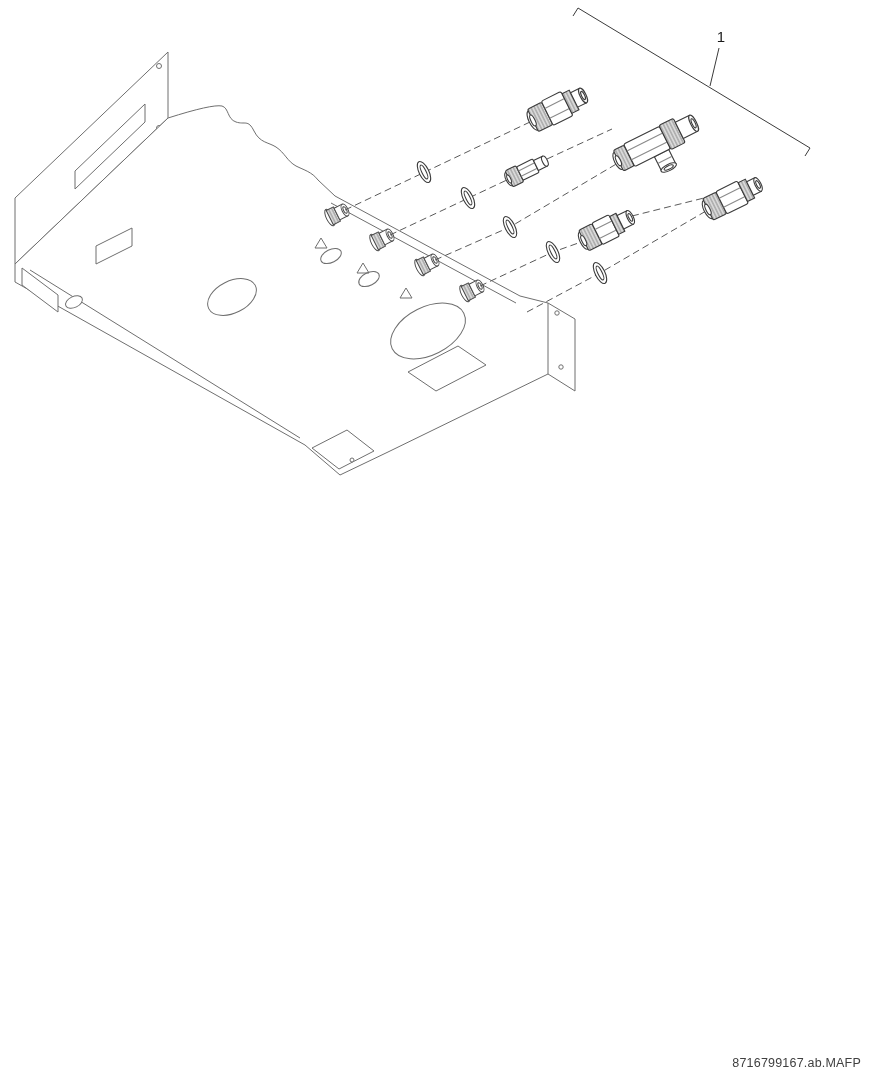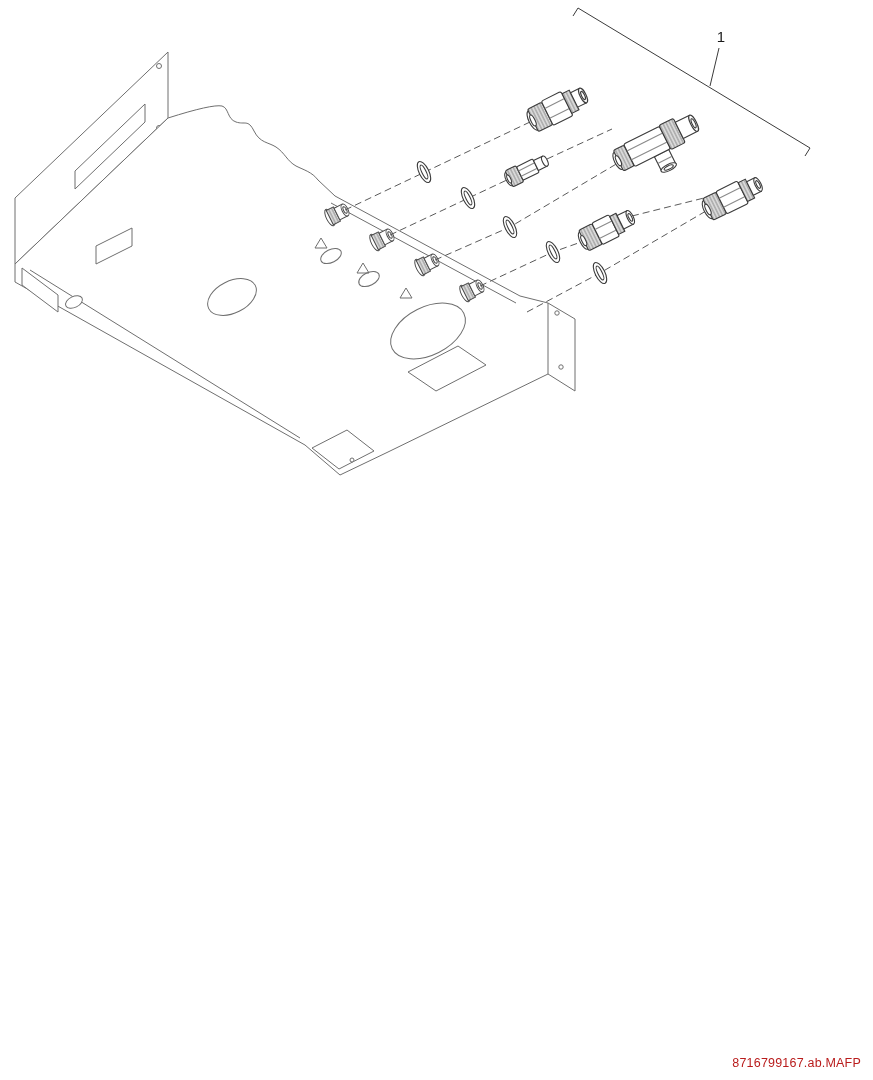--- a/index.html
+++ b/index.html
@@ -26,21 +26,21 @@
   .dash {
     fill: none;
     stroke-width: 1;
     stroke-dasharray: 7 4;
   }
   .footer-ref {
     position: absolute;
     right: 12px;
     bottom: 10px;
     font-size: 12.5px;
-    color: #b91c1c;
+    color: #404040;
     letter-spacing: 0.2px;
   }
 </style>
 </head>
 <body>
 
 <div class="canvas">
 
   <svg class="diagram" width="873" height="1080" viewBox="0 0 873 1080">
 

